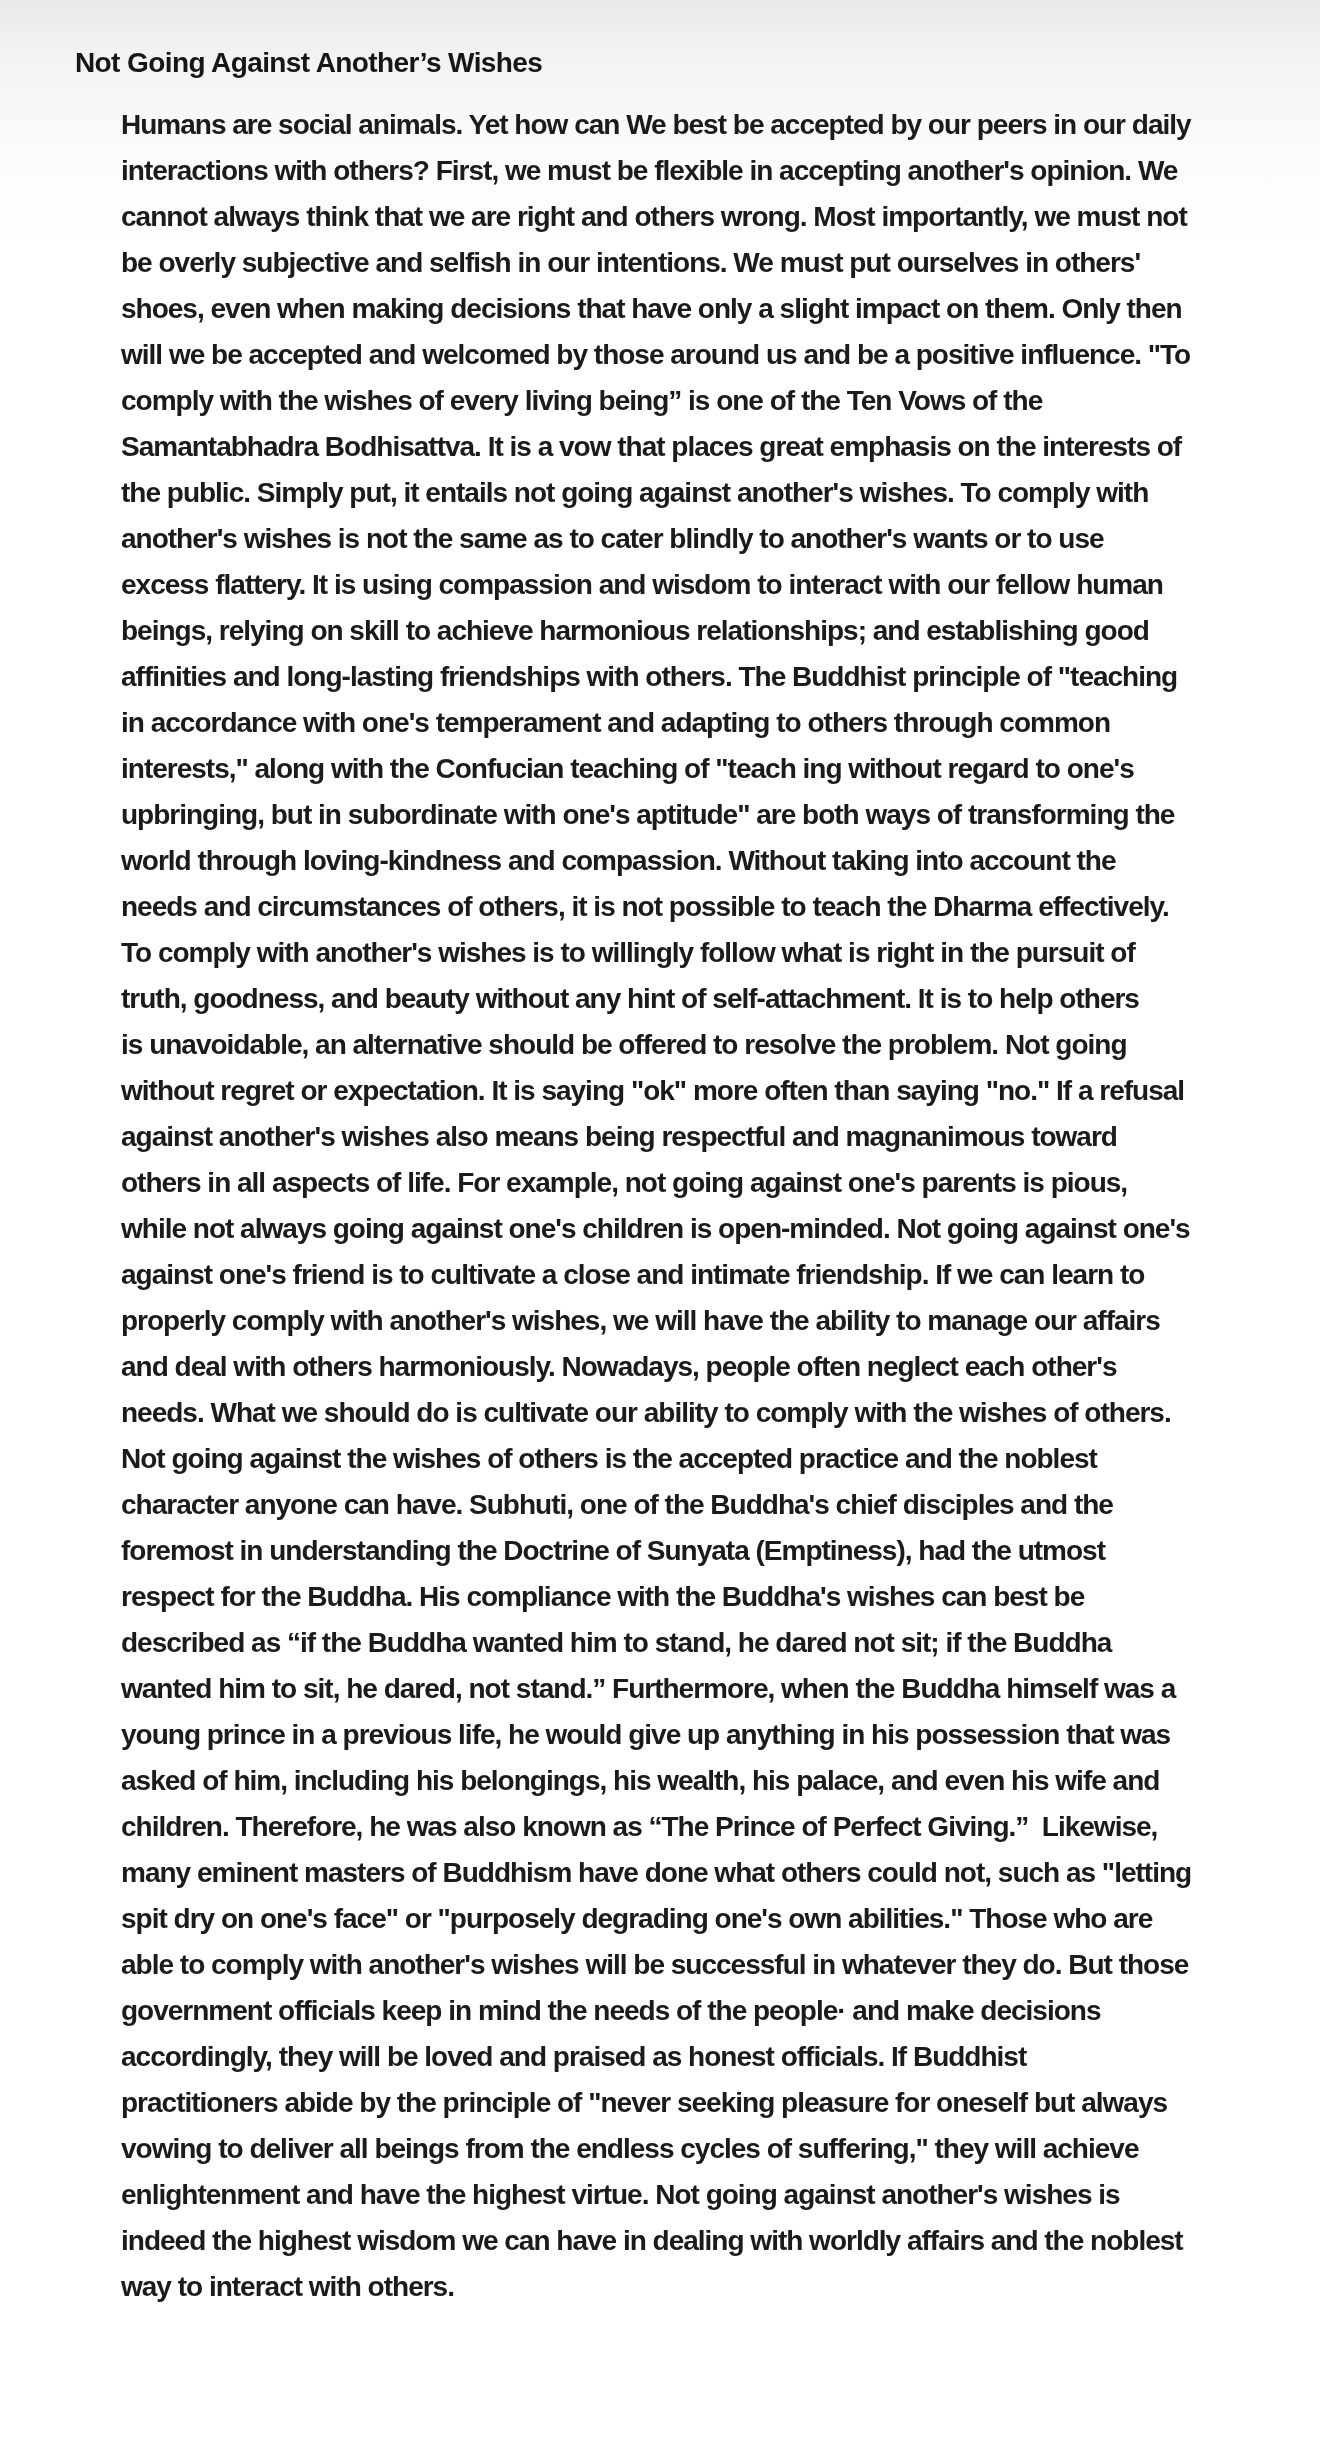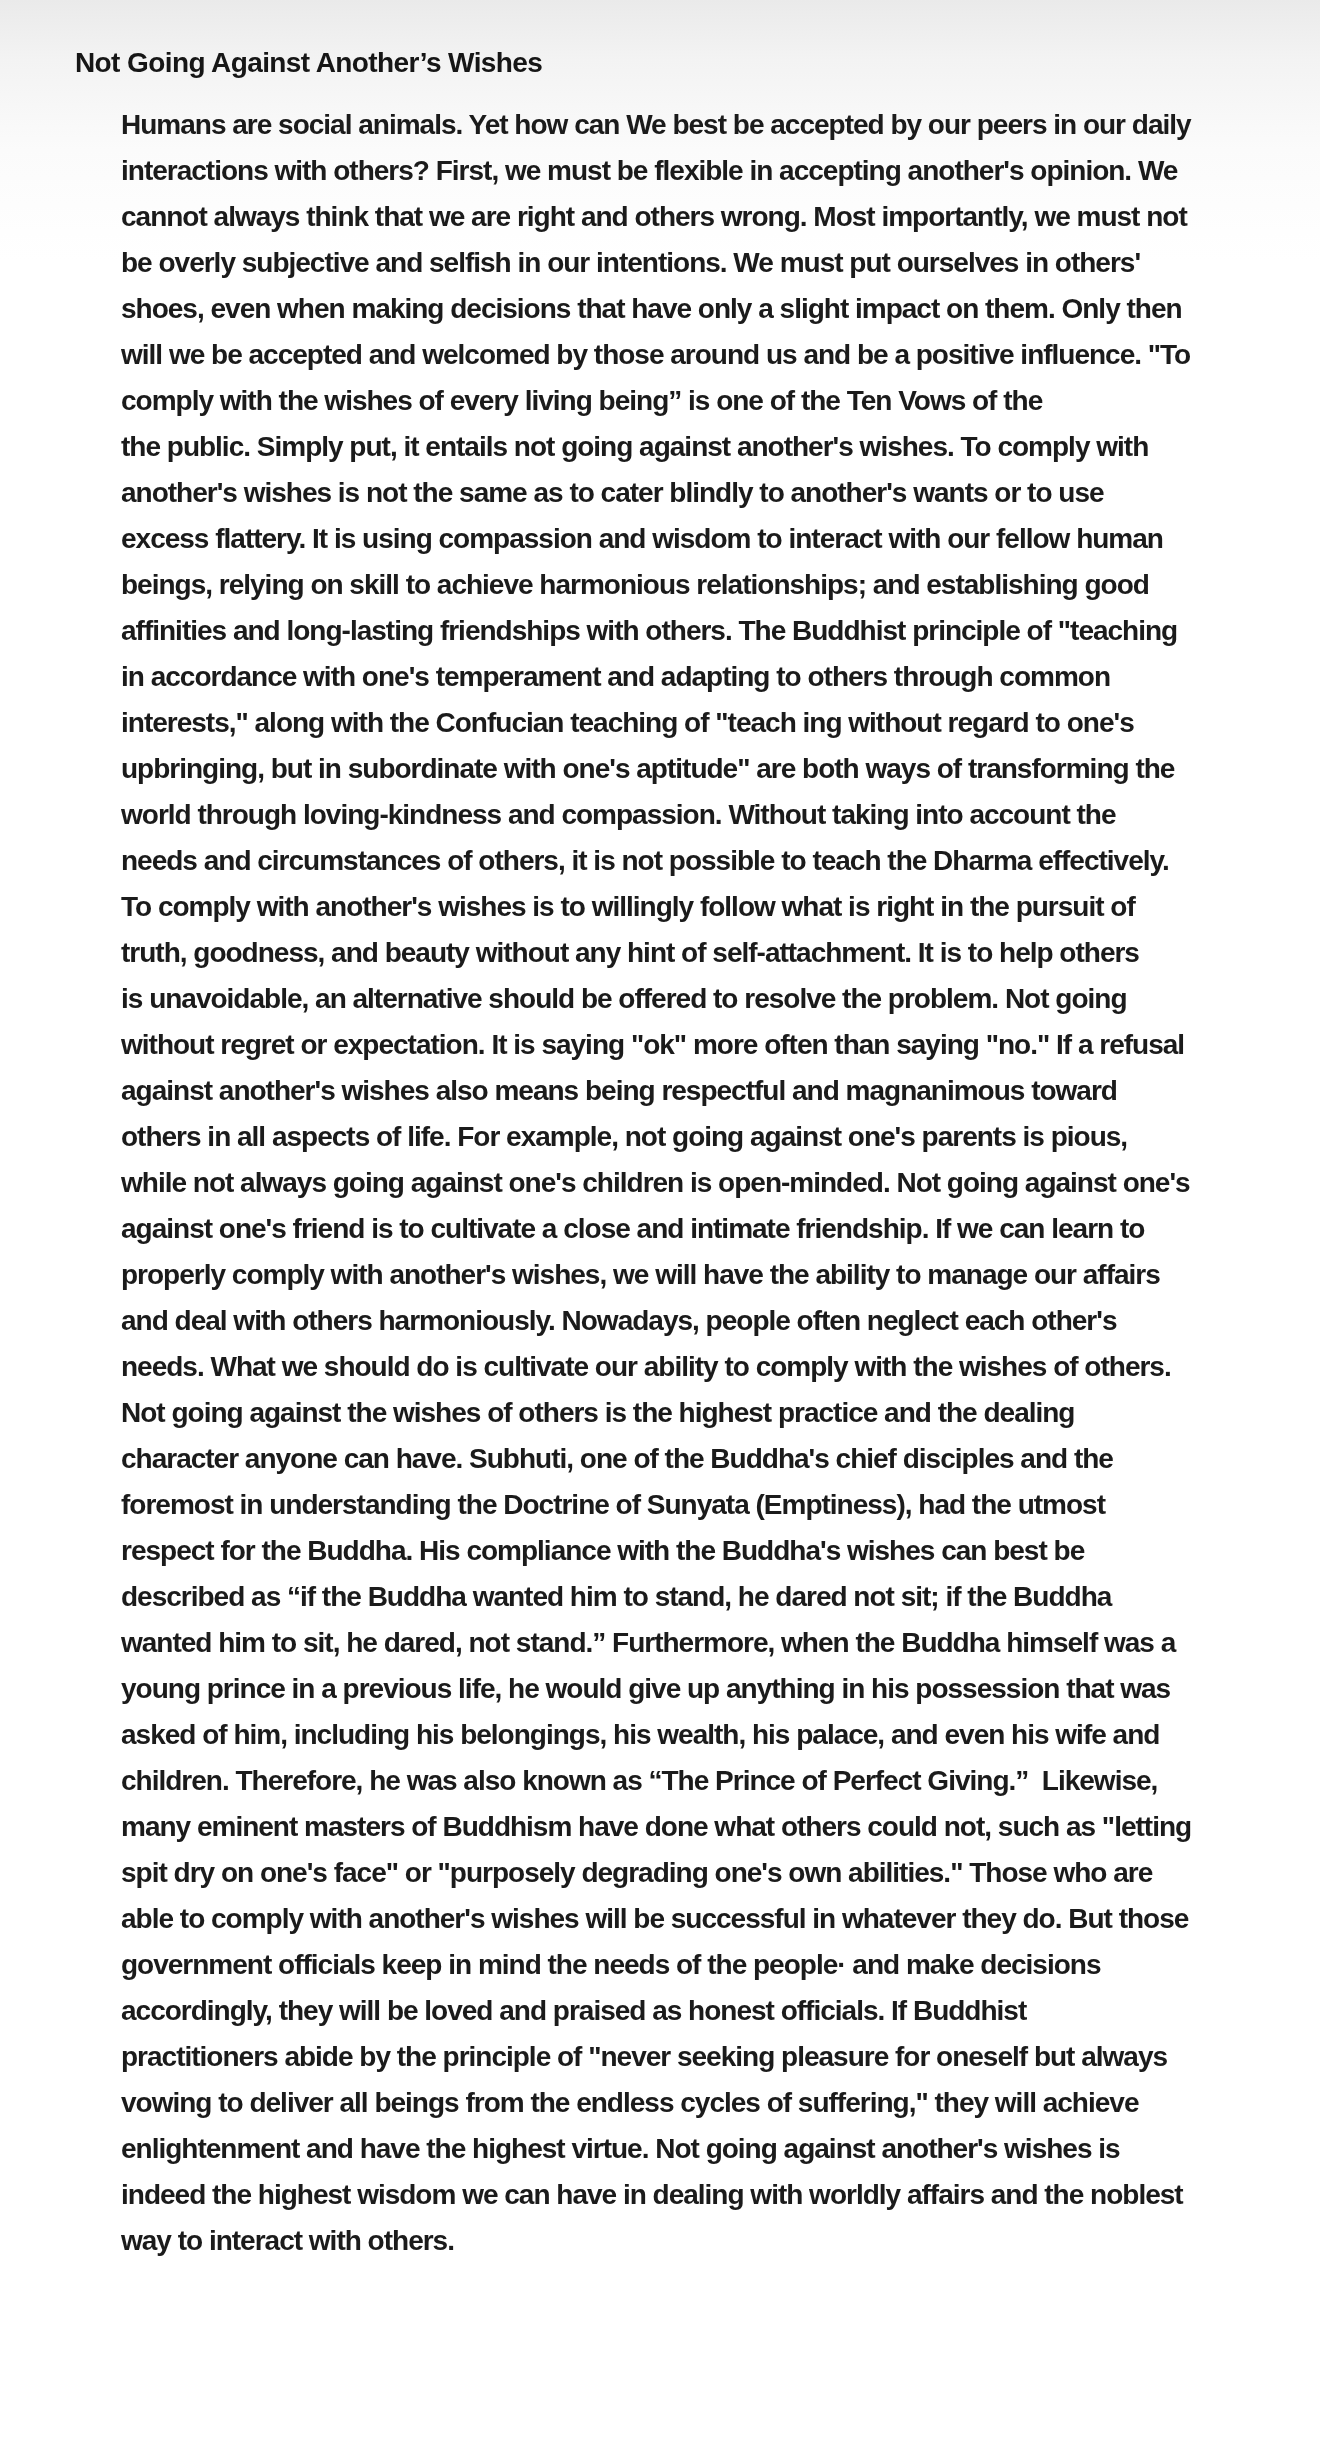--- a/index.html
+++ b/index.html
@@ -46,20 +46,21 @@
   <div class="inner">
     <h1 class="title">Not Going Against Another’s Wishes</h1>
     <div class="body-text">
         <div class="line">Humans are social animals. Yet how can We best be accepted by our peers in our daily</div>
         <div class="line">interactions with others? First, we must be flexible in accepting another's opinion. We</div>
         <div class="line">cannot always think that we are right and others wrong. Most importantly, we must not</div>
         <div class="line">be overly subjective and selfish in our intentions. We must put ourselves in others'</div>
         <div class="line">shoes, even when making decisions that have only a slight impact on them. Only then</div>
         <div class="line">will we be accepted and welcomed by those around us and be a positive influence. "To</div>
         <div class="line">comply with the wishes of every living being” is one of the Ten Vows of the</div>
+        <div class="line">Samantabhadra Bodhisattva. It is a vow that places great emphasis on the interests of</div>
         <div class="line">the public. Simply put, it entails not going against another's wishes. To comply with</div>
         <div class="line">another's wishes is not the same as to cater blindly to another's wants or to use</div>
         <div class="line">excess flattery. It is using compassion and wisdom to interact with our fellow human</div>
         <div class="line">beings, relying on skill to achieve harmonious relationships; and establishing good</div>
         <div class="line">affinities and long-lasting friendships with others. The Buddhist principle of "teaching</div>
         <div class="line">in accordance with one's temperament and adapting to others through common</div>
         <div class="line">interests," along with the Confucian teaching of "teach ing without regard to one's</div>
         <div class="line">upbringing, but in subordinate with one's aptitude" are both ways of transforming the</div>
         <div class="line">world through loving-kindness and compassion. Without taking into account the</div>
         <div class="line">needs and circumstances of others, it is not possible to teach the Dharma effectively.</div>
@@ -67,21 +68,21 @@
         <div class="line">truth, goodness, and beauty without any hint of self-attachment. It is to help others</div>
         <div class="line">is unavoidable, an alternative should be offered to resolve the problem. Not going</div>
         <div class="line">without regret or expectation. It is saying "ok" more often than saying "no." If a refusal</div>
         <div class="line">against another's wishes also means being respectful and magnanimous toward</div>
         <div class="line">others in all aspects of life. For example, not going against one's parents is pious,</div>
         <div class="line">while not always going against one's children is open-minded. Not going against one's</div>
         <div class="line">against one's friend is to cultivate a close and intimate friendship. If we can learn to</div>
         <div class="line">properly comply with another's wishes, we will have the ability to manage our affairs</div>
         <div class="line">and deal with others harmoniously. Nowadays, people often neglect each other's</div>
         <div class="line">needs. What we should do is cultivate our ability to comply with the wishes of others.</div>
-        <div class="line">Not going against the wishes of others is the highest practice and the dealing</div>
+        <div class="line">Not going against the wishes of others is the accepted practice and the noblest</div>
         <div class="line">character anyone can have. Subhuti, one of the Buddha's chief disciples and the</div>
         <div class="line">foremost in understanding the Doctrine of Sunyata (Emptiness), had the utmost</div>
         <div class="line">respect for the Buddha. His compliance with the Buddha's wishes can best be</div>
         <div class="line">described as “if the Buddha wanted him to stand, he dared not sit; if the Buddha</div>
         <div class="line">wanted him to sit, he dared, not stand.” Furthermore, when the Buddha himself was a</div>
         <div class="line">young prince in a previous life, he would give up anything in his possession that was</div>
         <div class="line">asked of him, including his belongings, his wealth, his palace, and even his wife and</div>
         <div class="line">children. Therefore, he was also known as “The Prince of Perfect Giving.”  Likewise,</div>
         <div class="line">many eminent masters of Buddhism have done what others could not, such as "letting</div>
         <div class="line">spit dry on one's face" or "purposely degrading one's own abilities." Those who are</div>

